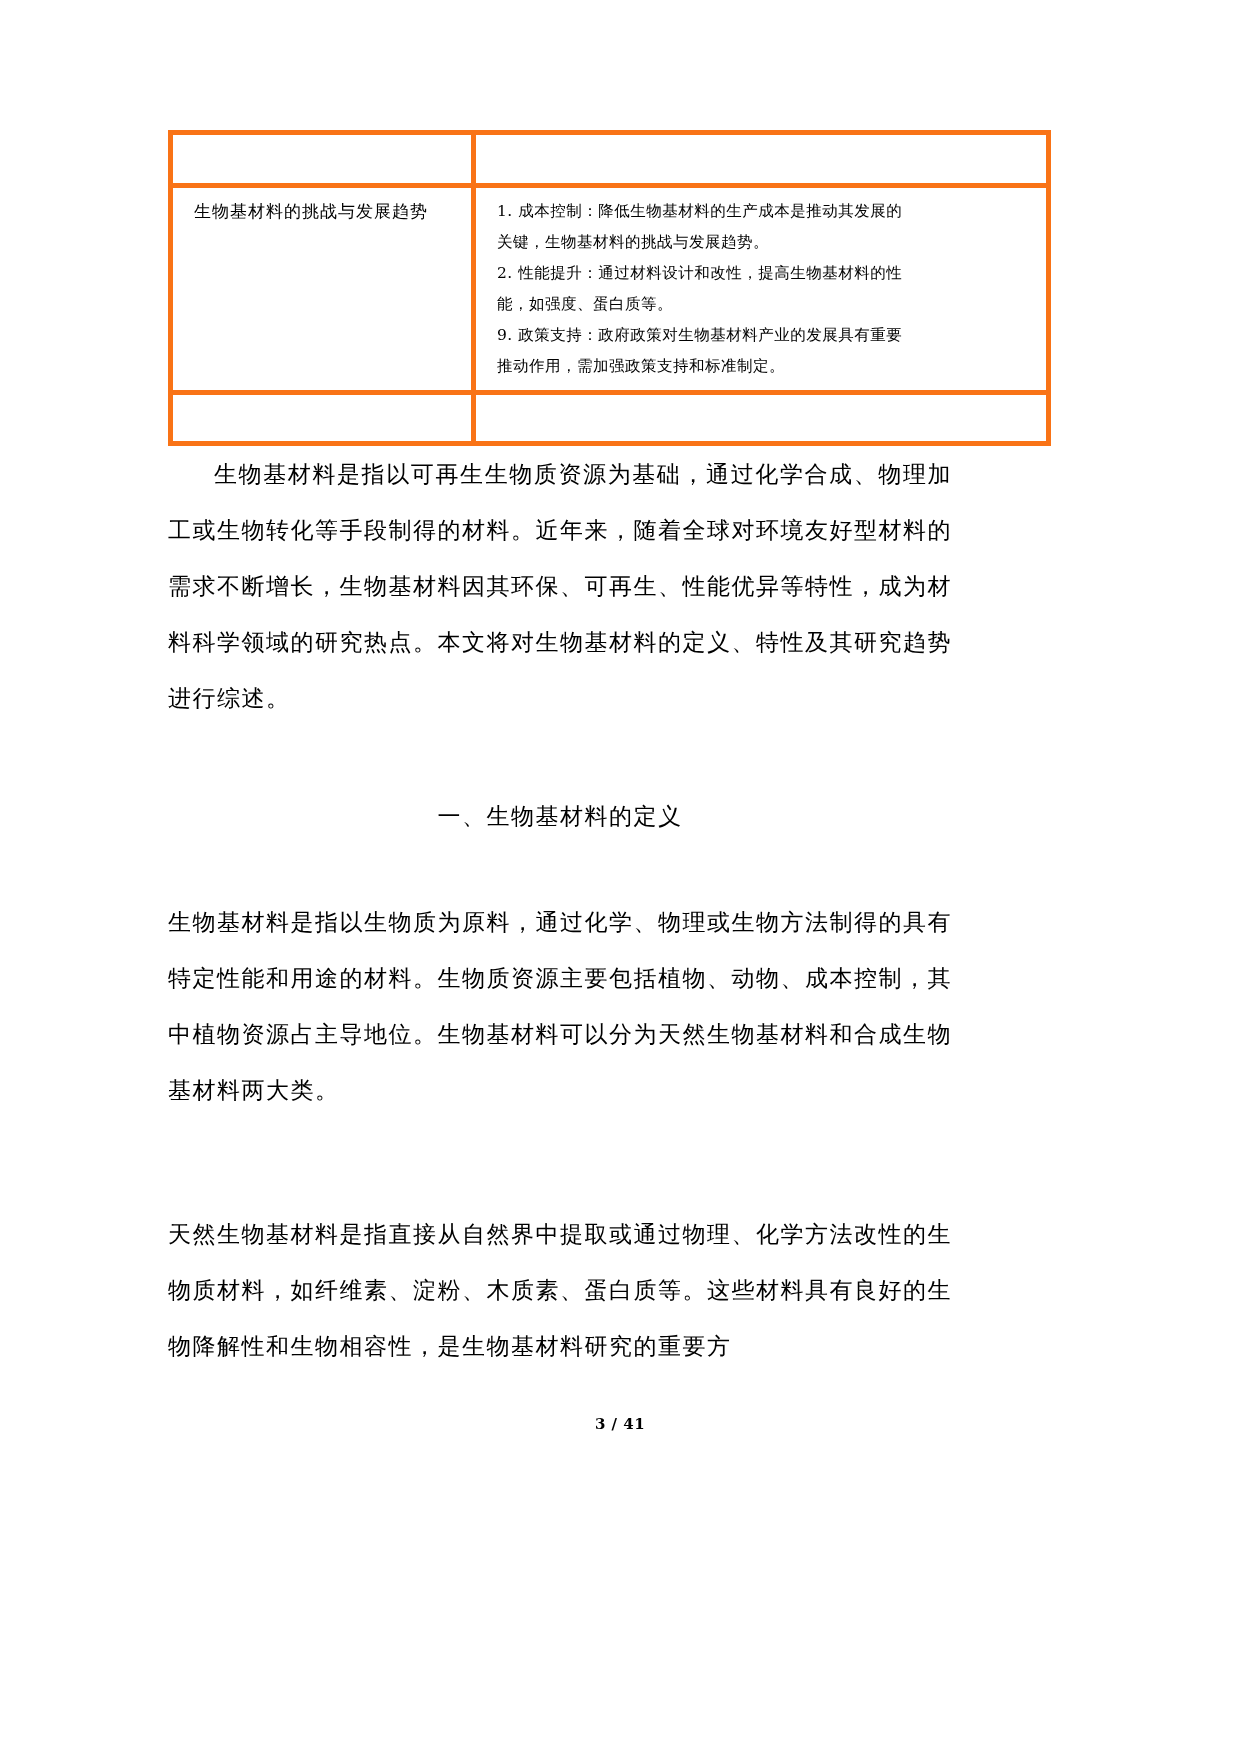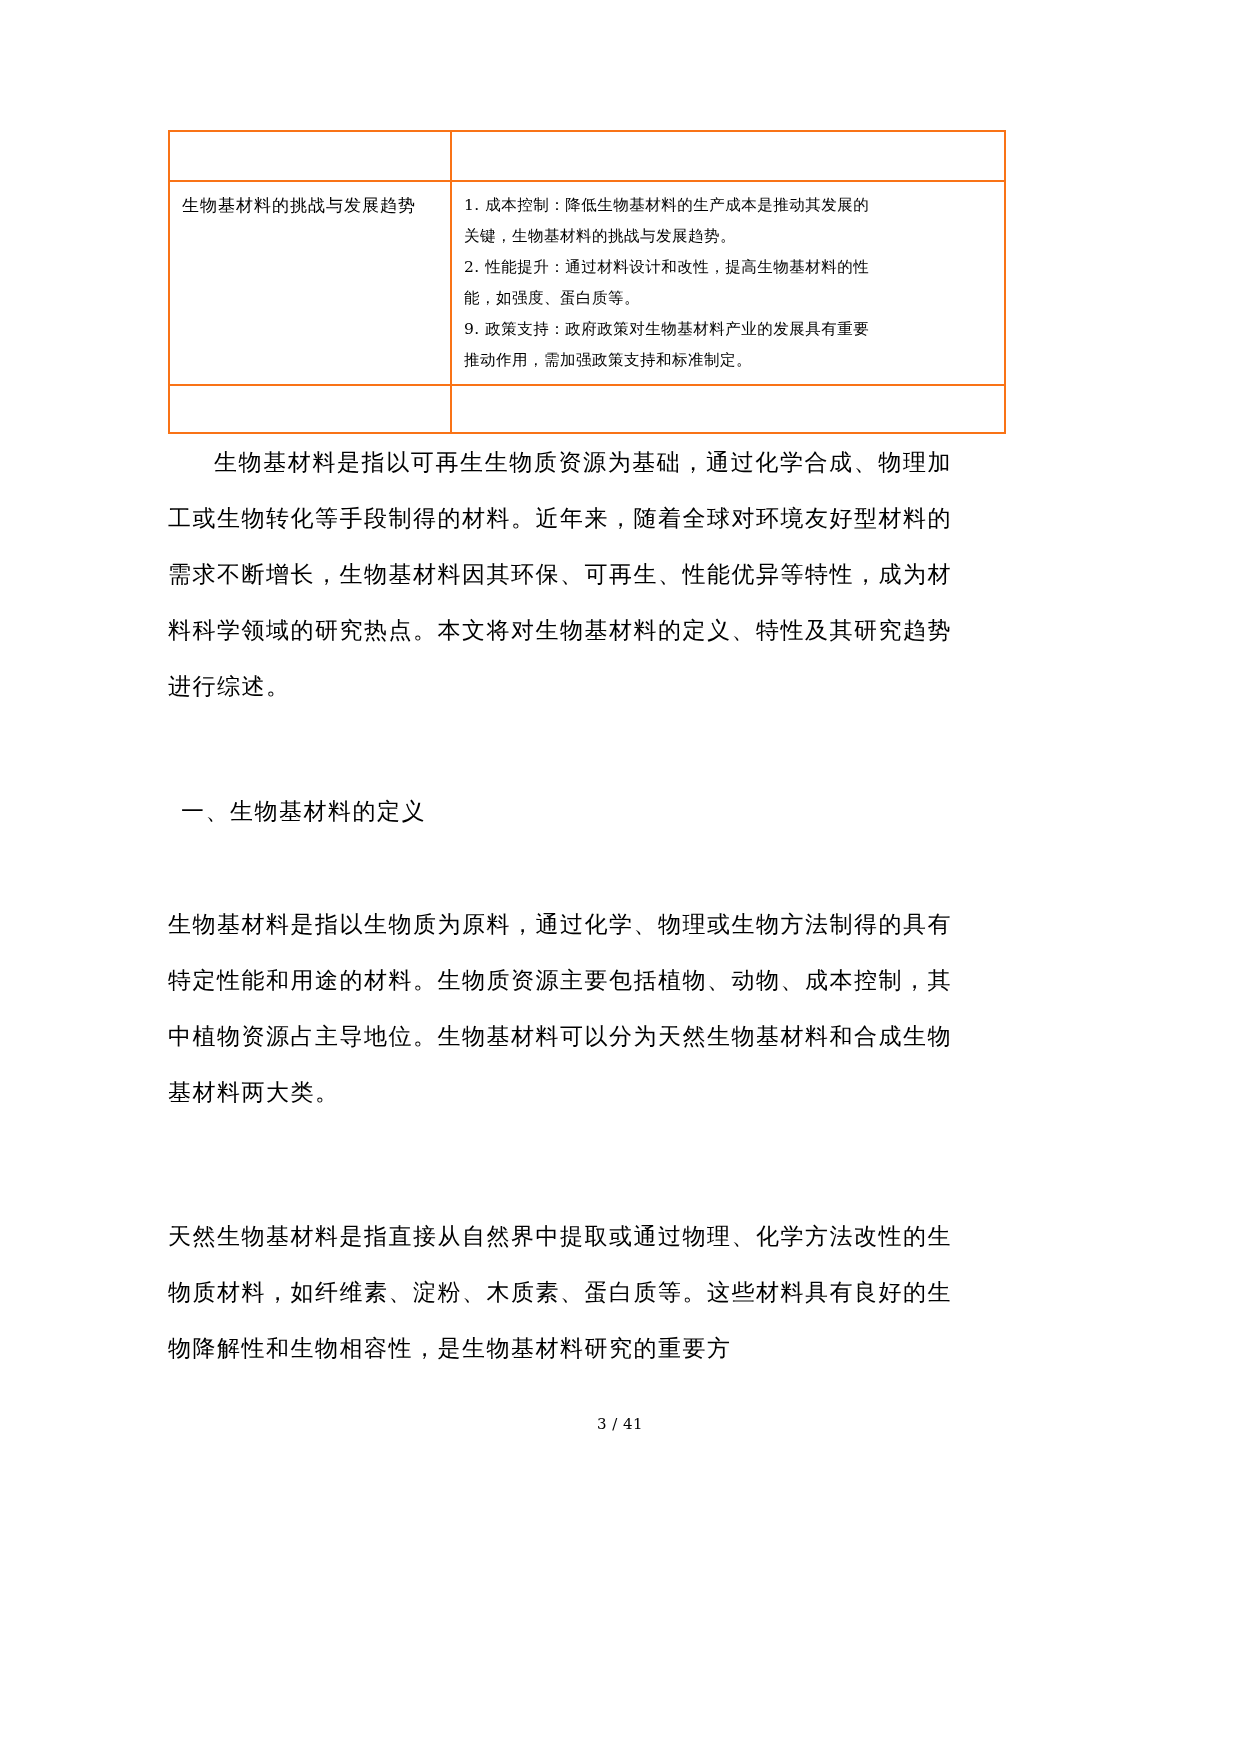--- a/index.html
+++ b/index.html
@@ -29,23 +29,23 @@
     width: 784px;
   }
 
   
   table.doc-table {
     border-collapse: collapse;
     width: 784px;
     table-layout: fixed;
   }
   table.doc-table td {
-    border: 2px solid #f97316;
+    border: 5px solid #f97316;
     vertical-align: top;
-    padding: 8px 12px;
+    padding: 8px 21px;
   }
   td.col-left { width: 256px; }
   td.col-right { width: 528px; }
 
   .cell-head-text {
     font-family: "DejaVu Serif", "Liberation Serif", serif;
     font-size: 17px;
     line-height: 30px;
     letter-spacing: 1px;
   }
@@ -71,33 +71,34 @@
   .para.indent {
     text-indent: 2em;
   }
   .gap-44 { height: 44px; }
   .gap-56 { height: 56px; }
 
   .heading {
     font-size: 23px;
     line-height: 56px;
     letter-spacing: 1.5px;
-    margin: 13px;
+    margin: 6px;
+    text-align: center;
   }
 
   
   .footer {
     position: absolute;
     left: 0;
     top: 1415px;
     width: 1240px;
     text-align: center;
     font-family: "DejaVu Serif", "Liberation Serif", serif;
     font-size: 15px;
-    font-weight: normal;
+    font-weight: bold;
     letter-spacing: 0.5px;
   }
 </style>
 </head>
 <body>
 
 <div class="page">
   <div class="content">
 
     <table class="doc-table">

